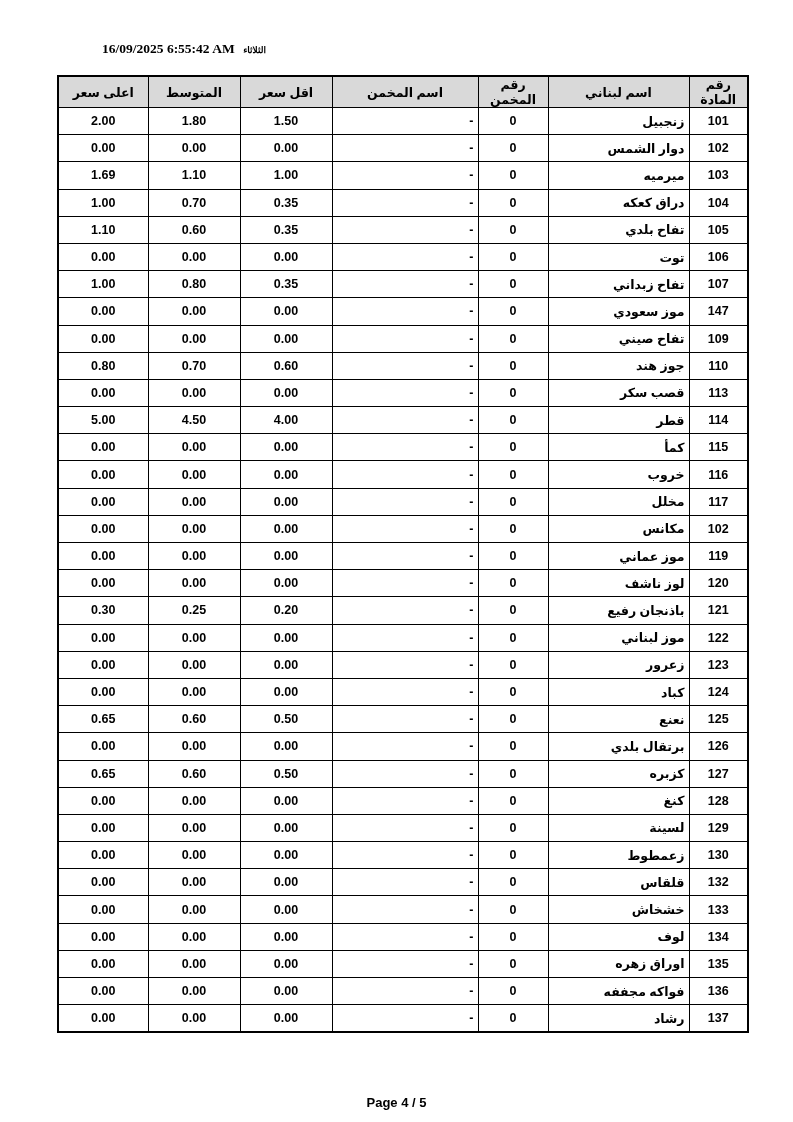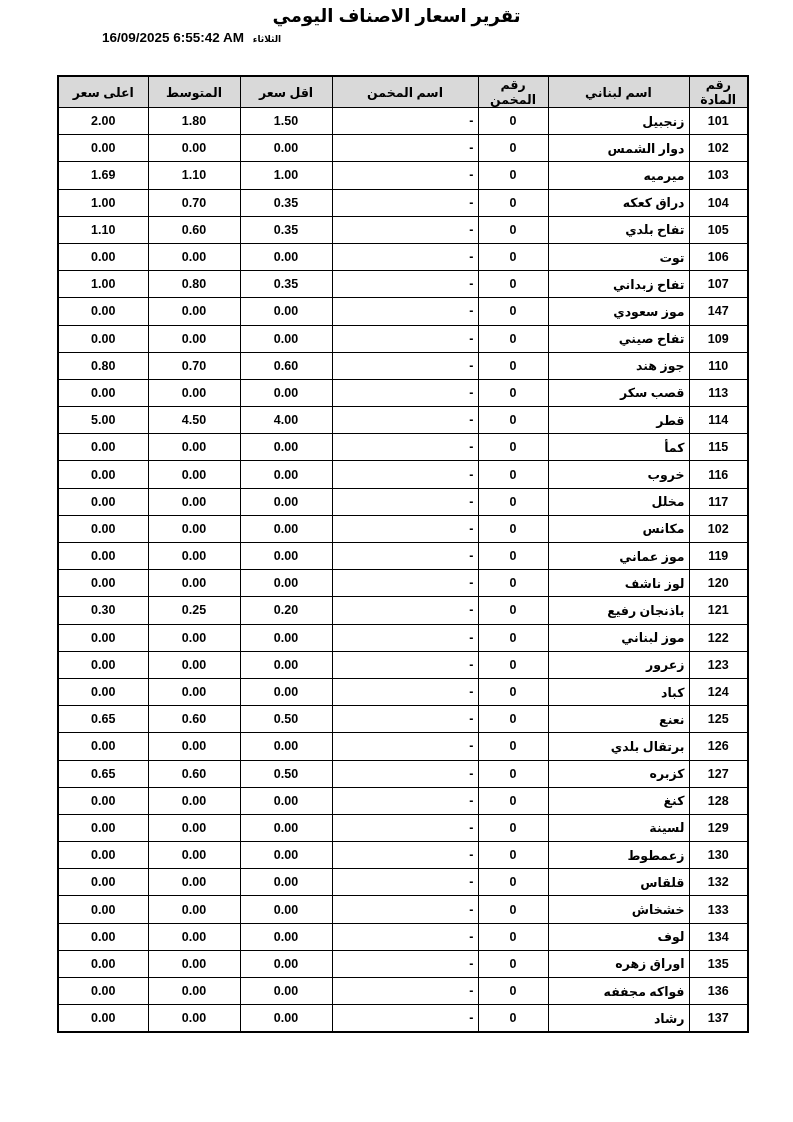--- a/index.html
+++ b/index.html
@@ -20,23 +20,24 @@
   }
 
   .date-line {
     position: absolute; top: 40px; right: 46px;
     direction: rtl;
     font-size: 13px; font-weight: bold; margin-top: 40px;
   }
   .date-line .date-value { font-size: 14px; }
 
   .timestamp-line {
-    position: absolute; top: 30px; left: 102px;
+    position: absolute; top: 41px; left: 102px;
     font-size: 13.5px; font-weight: bold;
     white-space: nowrap;
+    font-family: Liberation Serif, serif;
   }
   .timestamp-line .weekday { font-size: 9px; margin-left: 5px; }
 
   table.price-table {
     position: absolute; top: 75px; left: 57px;
     width: 690px;
     border-collapse: collapse;
     direction: rtl;
     table-layout: fixed;
   }
@@ -66,21 +67,20 @@
     position: absolute; bottom: 12px; left: 0; right: 0;
     text-align: center;
     font-size: 13px; font-weight: bold;
   }
 </style>
 </head>
 <body>
 
 <div class="page">
 
-  <div class="report-title">تقرير اسعار الاصناف اليومي</div>
 
   <div class="date-line">
     <span>التاريخ :</span>
     <span class="date-value">16/09/2025</span>
   </div>
 
   <div class="timestamp-line">
     <span>16/09/2025  6:55:42  AM</span>
     <span class="weekday">الثلاثاء</span>
   </div>
@@ -442,14 +442,15 @@
       <td class="c-start">رشاد</td>
       <td class="c-center">0</td>
       <td class="c-start">-</td>
       <td class="c-center">0.00</td>
       <td class="c-center">0.00</td>
       <td class="c-center">0.00</td>
     </tr>
   </tbody>
   </table>
 
+  <div class="footer-page">Page 4 / 5</div>
 
 </div>
 
 </body></html>

